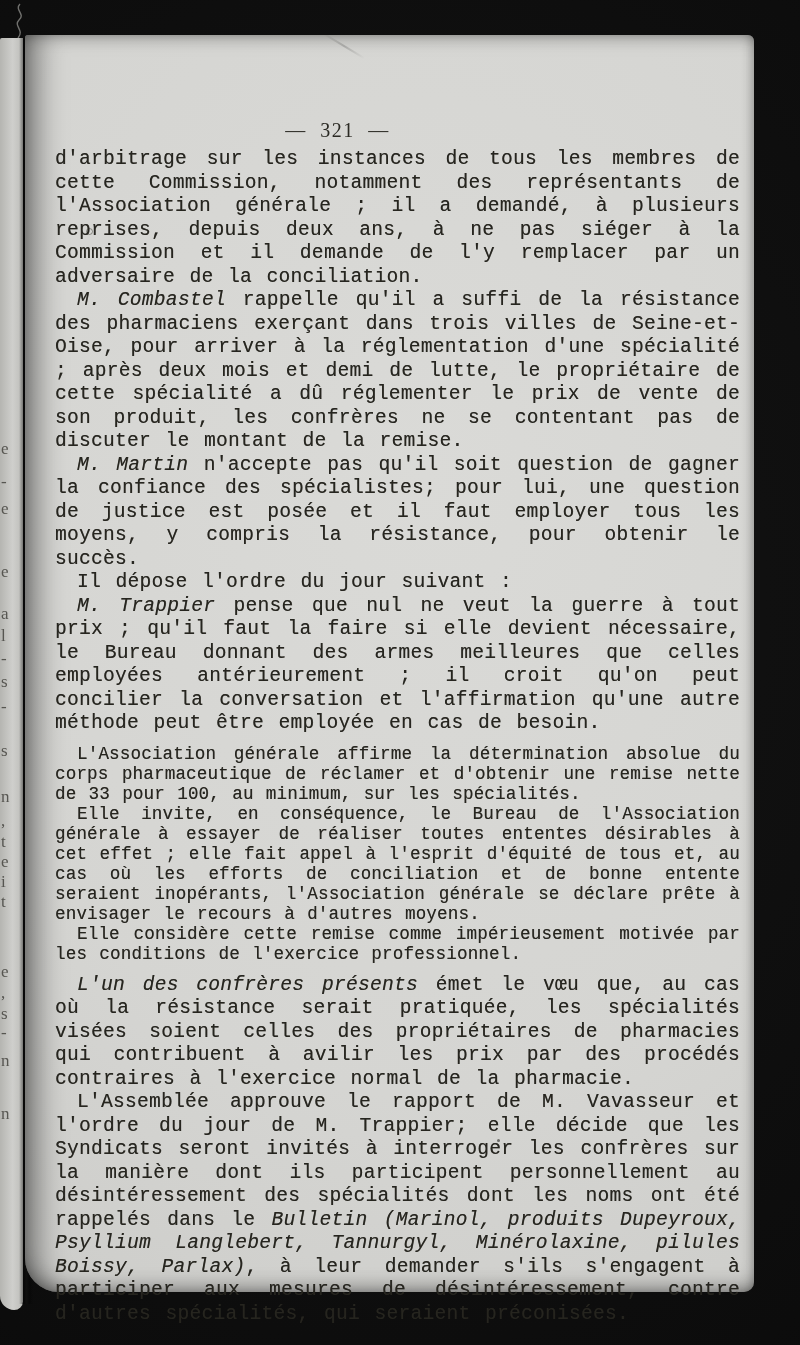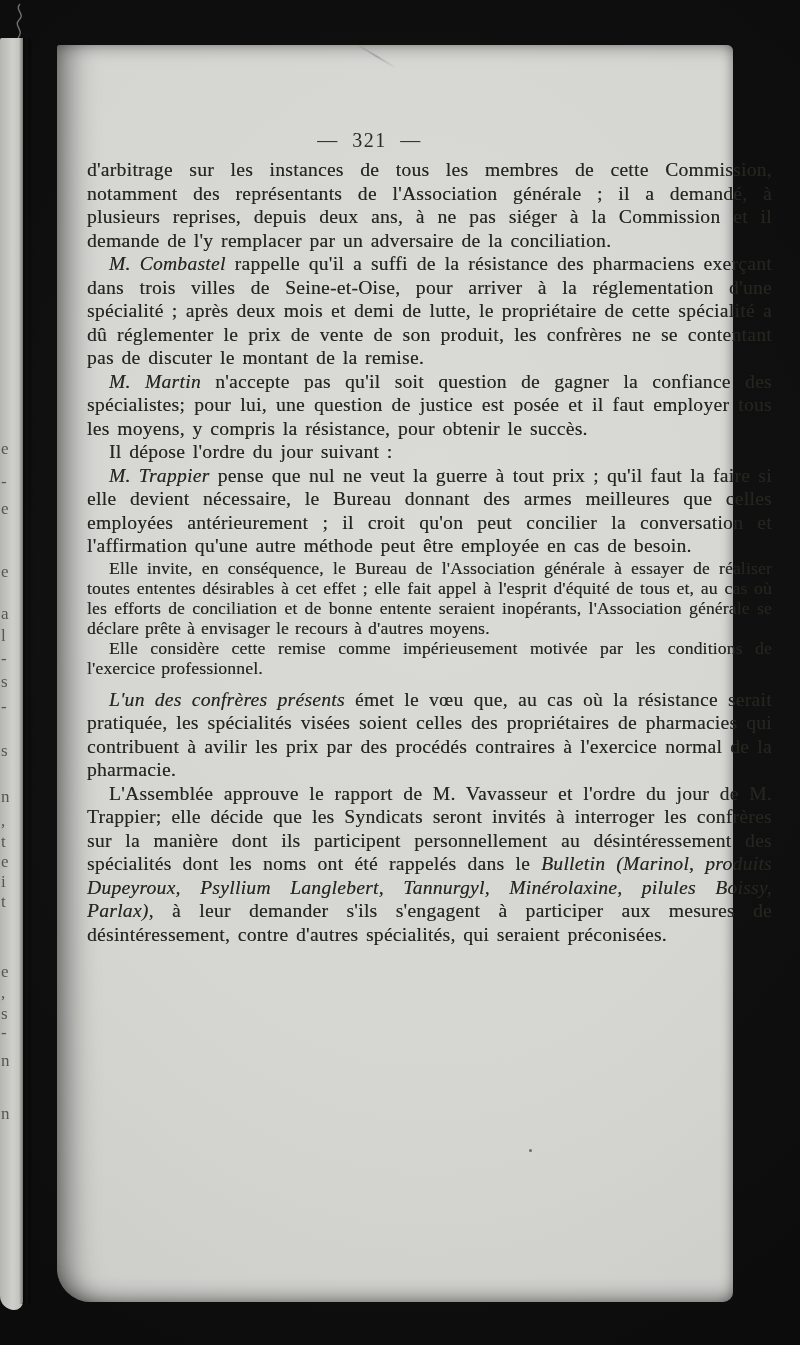--- a/index.html
+++ b/index.html
@@ -48,31 +48,30 @@
       rgba(0,0,0,0.45) 35%,
       rgba(15,15,14,0.85) 52%,
       rgba(0,0,0,0.30) 75%,
       rgba(0,0,0,0) 100%);
   }
 
   
   .page {
     position: absolute;
     left: 25px;
-    top: 45px;
-    width: 676px;
+    top: 35px;
+    width: 729px;
     height: 1257px;
     background: radial-gradient(120% 90% at 55% 35%, #dadad7 0%, #d5d5d2 55%, #c9c9c6 100%);
     border-radius: 3px 6px 10px 34px;
     box-shadow:
       inset 24px 0 30px -14px rgba(0,0,0,0.50),
       inset -7px 0 12px -6px rgba(0,0,0,0.28),
       inset 0 10px 18px -12px rgba(0,0,0,0.38),
       inset 0 -14px 22px -14px rgba(0,0,0,0.45);
-    margin-left: 32px;
   }
   .page-inner {
     position: absolute;
     left: 30px;
     top: 0;
     width: 685px;
     height: 100%;
   }
   .page-number {
     position: absolute;
@@ -91,20 +90,21 @@
     top: 113px;
     left: 0;
     width: 685px;
     color: #26251f;
     font-size: 19.5px;
     line-height: 23.5px;
     text-align: justify;
     letter-spacing: 0.3px;
     word-spacing: 2.5px;
     text-shadow: 0.2px 0.2px 0 rgba(38,37,31,0.55);
+    font-family: Liberation Mono, monospace;
   }
   .body-text p { margin: 0; }
   .body-text p.indent { text-indent: 22px; }
   .body-text p.small {
     font-size: 17.5px;
     line-height: 20px;
     word-spacing: 1.5px;
     letter-spacing: 0.2px;
   }
   .body-text p.gap-a { margin-top: 8px; }
@@ -188,20 +188,21 @@
 
     <div class="page-inner">
       <div class="page-number">— 321 —</div>
 
       <div class="body-text">
           <p class=""><span>d'arbitrage sur les instances de tous les membres de cette Commission, notamment des représentants de l'Association générale ; il a demandé, à plusieurs reprises, depuis deux ans, à ne pas siéger à la Commission et il demande de l'y remplacer par un adversaire de la conciliation.</span></p>
           <p class="indent"><em>M. Combastel</em><span> rappelle qu'il a suffi de la résistance des pharmaciens exerçant dans trois villes de Seine-et-Oise, pour arriver à la réglementation d'une spécialité ; après deux mois et demi de lutte, le propriétaire de cette spécialité a dû réglementer le prix de vente de son produit, les confrères ne se contentant pas de discuter le montant de la remise.</span></p>
           <p class="indent"><em>M. Martin</em><span> n'accepte pas qu'il soit question de gagner la confiance des spécialistes; pour lui, une question de justice est posée et il faut employer tous les moyens, y compris la résistance, pour obtenir le succès.</span></p>
           <p class="indent"><span>Il dépose l'ordre du jour suivant :</span></p>
           <p class="indent"><em>M. Trappier</em><span> pense que nul ne veut la guerre à tout prix ; qu'il faut la faire si elle devient nécessaire, le Bureau donnant des armes meilleures que celles employées antérieurement ; il croit qu'on peut concilier la conversation et l'affirmation qu'une autre méthode peut être employée en cas de besoin.</span></p>
+          <p class="small indent gap-a"><span>L'Association générale affirme la détermination absolue du corps pharmaceutique de réclamer et d'obtenir une remise nette de 33 pour 100, au minimum, sur les spécialités.</span></p>
           <p class="small indent"><span>Elle invite, en conséquence, le Bureau de l'Association générale à essayer de réaliser toutes ententes désirables à cet effet ; elle fait appel à l'esprit d'équité de tous et, au cas où les efforts de conciliation et de bonne entente seraient inopérants, l'Association générale se déclare prête à envisager le recours à d'autres moyens.</span></p>
           <p class="small indent"><span>Elle considère cette remise comme impérieusement motivée par les conditions de l'exercice professionnel.</span></p>
           <p class="indent gap-b"><em>L'un des confrères présents</em><span> émet le vœu que, au cas où la résistance serait pratiquée, les spécialités visées soient celles des propriétaires de pharmacies qui contribuent à avilir les prix par des procédés contraires à l'exercice normal de la pharmacie.</span></p>
           <p class="indent"><span>L'Assemblée approuve le rapport de M. Vavasseur et l'ordre du jour de M. Trappier; elle décide que les Syndicats seront invités à interroger les confrères sur la manière dont ils participent personnellement au désintéressement des spécialités dont les noms ont été rappelés dans le </span><em>Bulletin (Marinol, produits Dupeyroux, Psyllium Langlebert, Tannurgyl, Minérolaxine, pilules Boissy, Parlax)</em><span>, à leur demander s'ils s'engagent à participer aux mesures de désintéressement, contre d'autres spécialités, qui seraient préconisées.</span></p>
         </div>
     </div>
   </div>
 
 </div>
 

